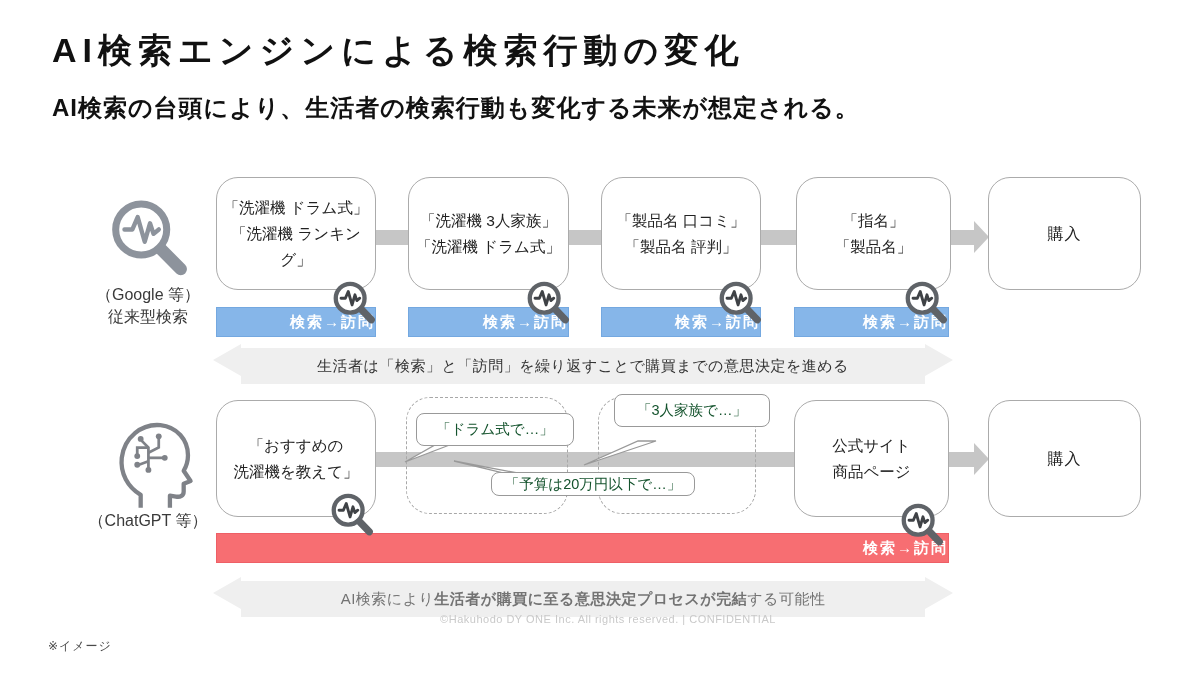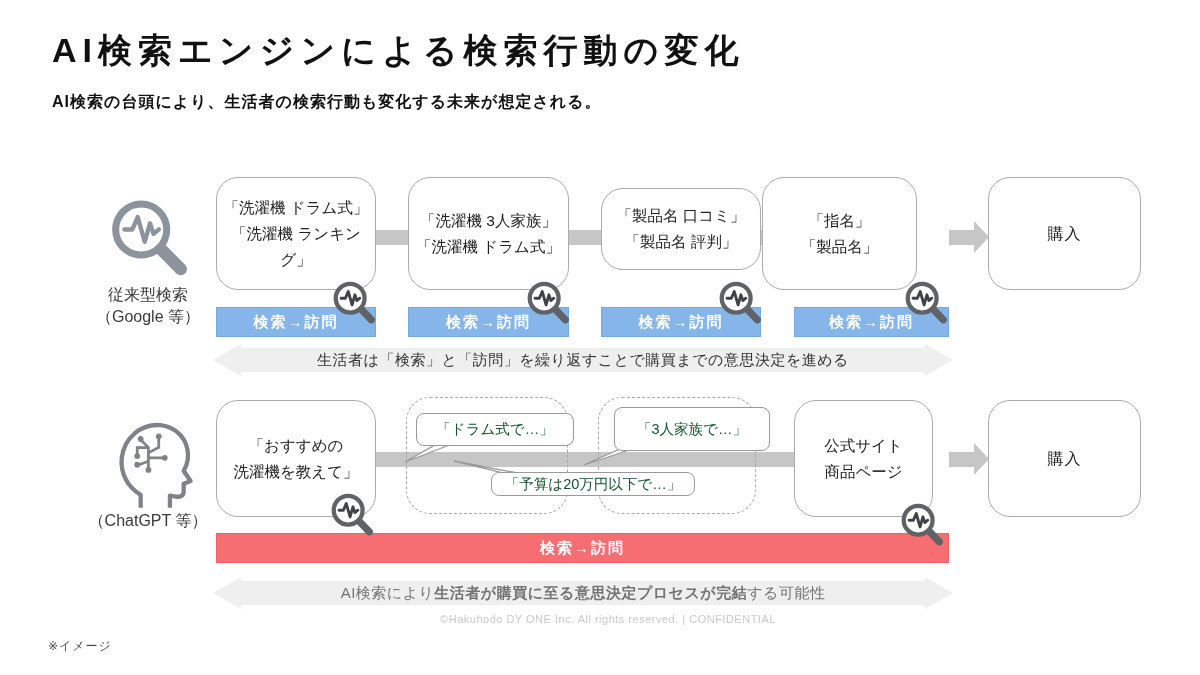--- a/index.html
+++ b/index.html
@@ -1,38 +1,38 @@
 <!DOCTYPE html>
 <html><head>
 <meta charset="utf-8">
 <style>
   * { margin:0; padding:0; box-sizing:border-box; }
   html,body { background:#fff; }
   body { font-family:"Liberation Sans","DejaVu Sans",sans-serif; }
   .slide { position:relative; width:1200px; height:675px; background:#ffffff; overflow:hidden;margin-left:8px; }
 
   .title { position:absolute; left:44px; top:28px; font-size:34px; font-weight:800; letter-spacing:6px; color:#111; }
-  .subtitle { position:absolute; left:44px; top:92px; font-size:16px; font-weight:700; letter-spacing:1px; color:#111; }
+  .subtitle { position:absolute; left:44px; top:92px; font-size:24px; font-weight:700; letter-spacing:1px; color:#111; }
 
   .row-label { position:absolute; width:180px; text-align:center; font-size:16px; line-height:22px; color:#3a3a3a; }
 
   .box { position:absolute; background:#fff; border:1.5px solid #ababab; border-radius:22px;
          display:flex; align-items:center; justify-content:center; text-align:center;
          font-size:15.5px; line-height:26px; color:#222; }
   .purchase { font-size:16px; letter-spacing:1px; }
 
   .connector { position:absolute; height:15px; background:#c6c6c6; }
   .arrowhead { position:absolute; width:0; height:0; border-top:16px solid transparent; border-bottom:16px solid transparent; border-left:15px solid #c6c6c6; }
 
-  .bar { position:absolute; height:30px; display:flex; align-items:center; justify-content:center;
+  .bar { position:absolute; height:30px; display:flex; align-items:center; justify-content:flex-end;
          color:#fff; font-size:15px; font-weight:700; letter-spacing:2px; }
   .bar-blue { background:#86b6e9; border:1px solid #74a8e0; }
   .bar-red  { background:#f76e72; border:1px solid #ee5f66; }
 
-  .garrow { position:absolute; height:24px; background:#efefef; display:flex; align-items:center; justify-content:center;text-align:right; }
+  .garrow { position:absolute; height:36px; background:#efefef; display:flex; align-items:center; justify-content:center;text-align:right; }
   .garrow .head { position:absolute; top:-4px; width:0; height:0; border-top:16px solid transparent; border-bottom:16px solid transparent; }
   .garrow .head.left  { left:-28px;  border-right:28px solid #efefef; }
   .garrow .head.right { right:-28px; border-left:28px solid #efefef; }
   .garrow .txt { font-size:15px; color:#333; letter-spacing:0.5px; white-space:nowrap; }
   .garrow .txt-red { font-size:15px; color:#737373; letter-spacing:0.5px; white-space:nowrap; }
   .garrow .txt-red b { font-weight:800; }
 
   .dashed-box { position:absolute; border:1.6px dashed #a8a8a8; border-radius:24px; background:transparent; }
 
   .bubble { position:absolute; background:#fff; border:1.4px solid #999; border-radius:8px;
@@ -49,49 +49,49 @@
 
   <div class="title">AI検索エンジンによる検索行動の変化</div>
   <div class="subtitle">AI検索の台頭により、生活者の検索行動も変化する未来が想定される。</div>
 
   <svg class="icon-abs" style="left:98px; top:196px;" width="88" height="88" viewBox="0 0 100 100">
     <circle cx="40" cy="38" r="29" fill="#ffffff" stroke="#8d939c" stroke-width="8"></circle>
     <polyline points="21,38 30,38 36,24 44,52 50,31 54,43 60,38" fill="none" stroke="#8d939c" stroke-width="5" stroke-linejoin="round" stroke-linecap="round"></polyline>
     <line x1="63" y1="61" x2="85" y2="83" stroke="#8d939c" stroke-width="14" stroke-linecap="round"></line>
   </svg>
   <div class="row-label" style="left:50px; top:284px;">
+    <div>（Google 等）</div>
     <div>従来型検索</div>
-    <div>（Google 等）</div>
   </div>
 
   <div class="connector" style="left:366px; top:230px; width:36px;"></div>
   <div class="connector" style="left:559px; top:230px; width:36px;"></div>
   <div class="connector" style="left:751px; top:230px; width:37px;"></div>
   <div class="connector" style="left:941px; top:230px; width:25px;"></div>
   <div class="arrowhead" style="left:966px; top:221px;"></div>
 
   <div class="box" style="left:208px; top:177px; width:160px; height:113px;">
     <div>
       <div>「洗濯機 ドラム式」</div>
       <div>「洗濯機 ランキング」</div>
     </div>
   </div>
   <div class="box" style="left:400px; top:177px; width:161px; height:113px;">
     <div>
       <div>「洗濯機 3人家族」</div>
       <div>「洗濯機 ドラム式」</div>
     </div>
   </div>
-  <div class="box" style="left:593px; top:188px; width:160px; height:82px;">
+  <div class="box" style="left:593px; top:177px; width:160px; height:113px;">
     <div>
       <div>「製品名 口コミ」</div>
       <div>「製品名 評判」</div>
     </div>
   </div>
-  <div class="box" style="left:754px; top:177px; width:155px; height:113px;">
+  <div class="box" style="left:788px; top:177px; width:155px; height:113px;">
     <div>
       <div>「指名」</div>
       <div>「製品名」</div>
     </div>
   </div>
   <div class="box purchase" style="left:980px; top:177px; width:153px; height:113px;">
     <div>購入</div>
   </div>
 
   <div class="bar bar-blue" style="left:208px; top:307px; width:160px;">
@@ -144,34 +144,34 @@
 
   <svg class="icon-abs" style="left:0; top:0;" width="1200" height="675" viewBox="0 0 1200 675">
     <polygon points="434,441 452,441 397,462" fill="#fff" stroke="#999" stroke-width="1.3"></polygon>
     <polygon points="630,441 648,441 576,465" fill="#fff" stroke="#999" stroke-width="1.3"></polygon>
     <polygon points="512,477 531,477 446,461" fill="#fff" stroke="#999" stroke-width="1.3"></polygon>
   </svg>
 
   <div class="bubble" style="left:408px; top:413px; width:158px; height:33px;">
     <span>「ドラム式で…」</span>
   </div>
-  <div class="bubble" style="left:606px; top:407px; width:156px; height:44px;">
+  <div class="bubble" style="left:606px; top:394px; width:156px; height:33px;">
     <span>「3人家族で…」</span>
   </div>
   <div class="bubble" style="left:483px; top:472px; width:204px; height:24px;text-align:center;">
     <span>「予算は20万円以下で…」</span>
   </div>
 
   <div class="box" style="left:208px; top:400px; width:160px; height:117px;">
     <div>
       <div>「おすすめの</div>
       <div>洗濯機を教えて」</div>
     </div>
   </div>
-  <div class="box" style="left:786px; top:400px; width:139px; height:117px;">
+  <div class="box" style="left:786px; top:400px; width:155px; height:117px;">
     <div>
       <div>公式サイト</div>
       <div>商品ページ</div>
     </div>
   </div>
   <div class="box purchase" style="left:980px; top:400px; width:153px; height:117px;">
     <div>購入</div>
   </div>
 
   <div class="bar bar-red" style="left:208px; top:533px; width:733px;">

